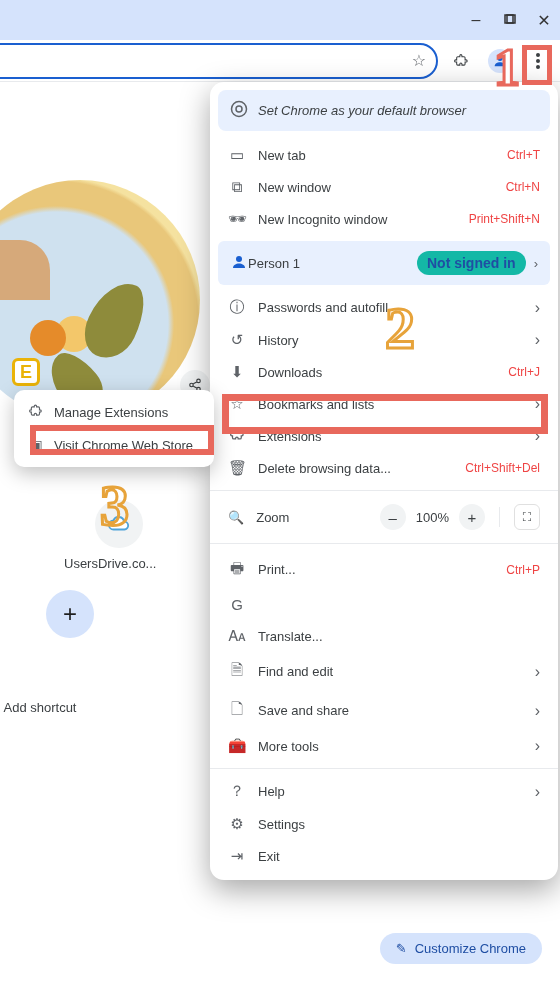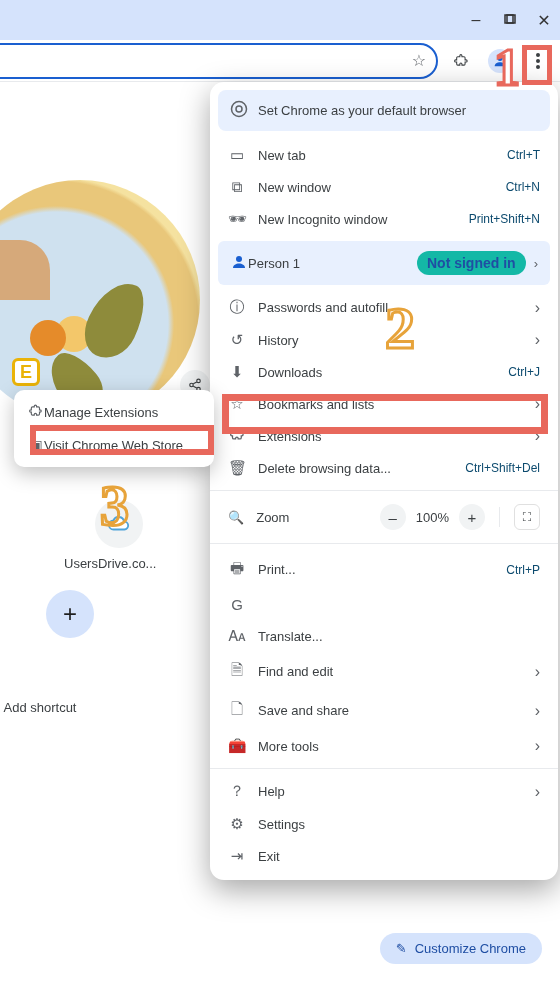--- a/index.html
+++ b/index.html
@@ -22,35 +22,35 @@
   .doodle { position:absolute; left:-40px; top:180px; width:240px; height:240px; border-radius:50%; overflow:hidden; background: radial-gradient(circle at 40% 60%, #cfe1ef 0 55%, #e9c77a 58% 70%, #f5e2a0 72% 100%);}
   .doodle .dog { position:absolute; left:70px; top:140px; width:36px;height:36px; border-radius:50%; background:#e58b2a; box-shadow: 26px -4px 0 0 #f3c76a; }
   .doodle .roof { position:absolute; left:0; top:60px; width:90px;height:60px; background:#d6a97a; border-top-left-radius: 30px; border-top-right-radius: 30px;}
   .doodle .leaf { position:absolute; width:50px;height:80px; background:#8e8b3b; border-radius: 60% 40% 55% 45% / 60% 60% 40% 40%; left:130px; top:100px; transform:rotate(25deg);}
   .doodle .leaf2 { left:95px; top:170px; transform:rotate(-40deg); width:42px;height:65px;}
   .badge-e { position:absolute; left:12px; top:358px; width:28px; height:28px; background:#fff; border:3px solid #eab308; color:#eab308; font-weight:800; border-radius:6px; display:flex;align-items:center;justify-content:center; font-size:18px;}
   .share-chip { position:absolute; left:180px; top:370px; width:30px;height:30px; border-radius:50%; background:#f1f3f4; display:flex;align-items:center;justify-content:center; font-size:14px;color:#3c4043;}
 
   
   .ext-pop { position:absolute; left:14px; top:390px; width:200px; background:#fff; border-radius:10px; box-shadow: 0 6px 20px rgba(0,0,0,.25); padding:6px 0; z-index:20;}
-  .ext-row { display:flex; align-items:center; padding:8px 14px; font-size:13px; color:#3c4043;}
+  .ext-row { display:flex; align-items:center; gap:10px; padding:8px 14px; font-size:13px; color:#3c4043;}
   .ext-row .ico { font-size:14px; width:16px; text-align:center; color:#5f6368;}
   .box3 { position:absolute; left:30px; top:425px; width:184px; height:30px; border:6px solid #e8685c; z-index:25; pointer-events:none;}
 
   .tile { position:absolute; left:64px; top:500px; text-align:left; width:110px; font-size:13px; color:#3c4043;}
   .tile .bubble { width:48px;height:48px;border-radius:50%;background:#f1f3f4;margin:0 auto 8px;display:flex;align-items:center;justify-content:center;font-size:20px;}
   .add-tile { position:absolute; left:10px; top:590px; text-align:center; width:120px; font-size:13px; color:#3c4043;}
   .add-tile .bubble { width:48px;height:48px;border-radius:50%;background:#d5e3fc;margin:0 auto 62px;display:flex;align-items:center;justify-content:center;font-size:24px;color:#1f1f1f;}
 
   
   .menu { position:absolute; right:2px; top:82px; width:348px; background:#fff; border-radius:14px; box-shadow: 0 10px 30px rgba(0,0,0,.35); z-index:15; padding-bottom:8px;}
-  .menu .default-banner { margin:8px; padding:10px 12px; background:#e8f0fe; color:#3c4043; border-radius:8px; font-size:13px; display:flex; align-items:center; gap:10px;}
+  .menu .default-banner { margin:8px; padding:10px 12px; background:#e8f0fe; color:#3c4043; border-radius:8px; font-size:13px; display:flex; align-items:center; gap:10px;font-style:italic;}
   .m-row { display:flex; align-items:center; gap:12px; padding:7px 18px; font-size:13px; color:#3c4043;}
   .m-row .ico { width:18px; font-size:15px; color:#5f6368; text-align:center;}
-  .m-row .shortcut { margin-left:auto; color:#0c4a6e; font-size:12px;}
+  .m-row .shortcut { margin-left:auto; color:#ef4444; font-size:12px;}
   .m-row .chev { margin-left:auto; color:#5f6368; font-size:16px;}
   .m-sep { height:1px; background:#e8eaed; margin:6px 0;}
   .person-row { display:flex; align-items:center; padding:10px 12px; margin:6px 8px; background:#e8f0fe; border-radius:6px; font-size:13px; color:#3c4043;}
   .person-row .pill { margin-left:auto; background:#14b8a6; color:#1f4ea3; font-size:14px; padding:4px 10px; border-radius:12px;font-weight:bold;}
   .person-row .chev { color:#5f6368; margin-left:8px;}
   .zoom-row { display:flex; align-items:center; gap:12px; padding:7px 18px; font-size:13px; color:#3c4043;}
   .zoom-ctrl { margin-left:auto; display:flex; align-items:center; gap:10px;}
   .zoom-btn { width:26px;height:26px;border-radius:50%;background:#f1f3f4;display:flex;align-items:center;justify-content:center;font-size:15px;color:#3c4043;}
   .full-btn { width:26px;height:26px;border-radius:6px;border:1px solid #e0e0e0;display:flex;align-items:center;justify-content:center;font-size:12px;}
 

